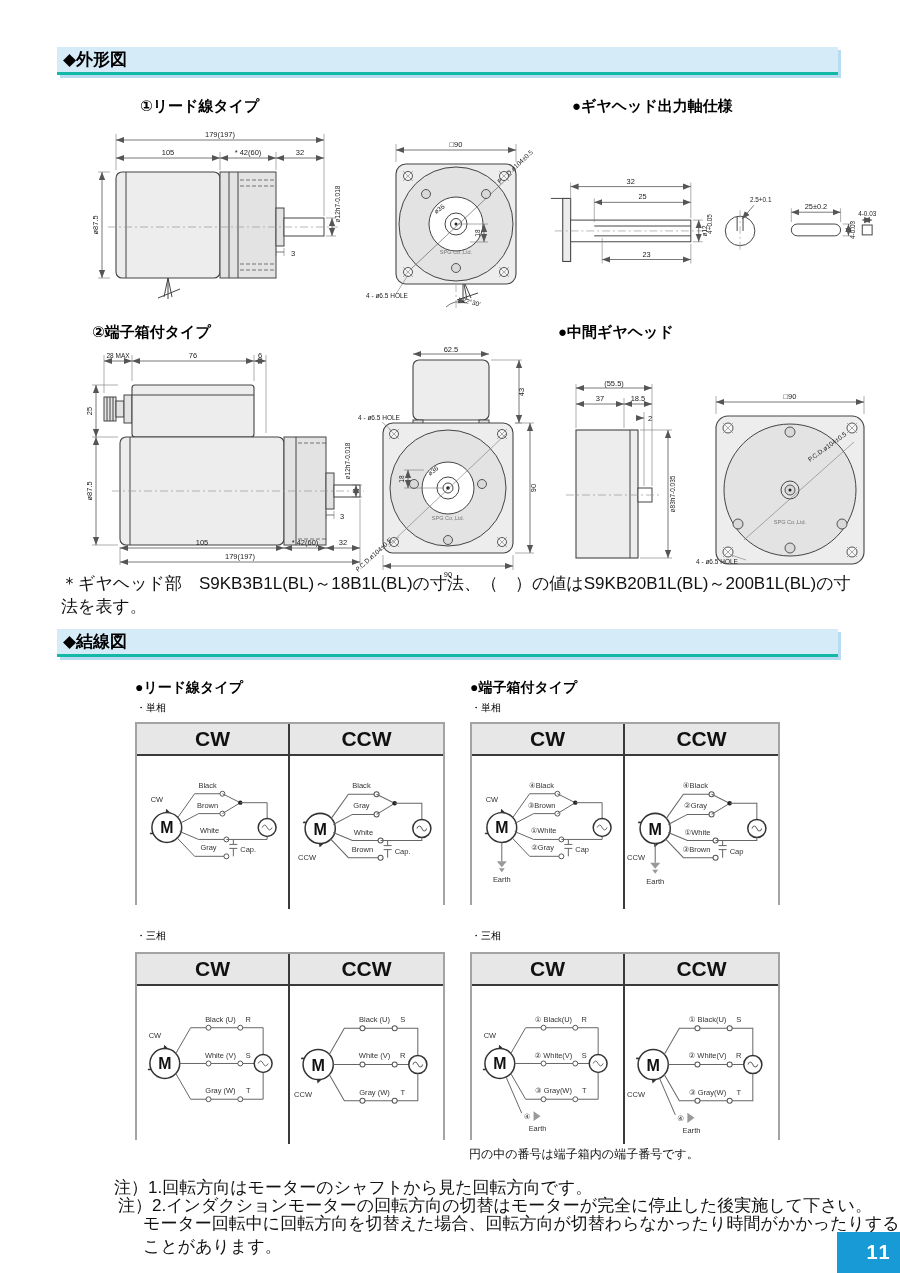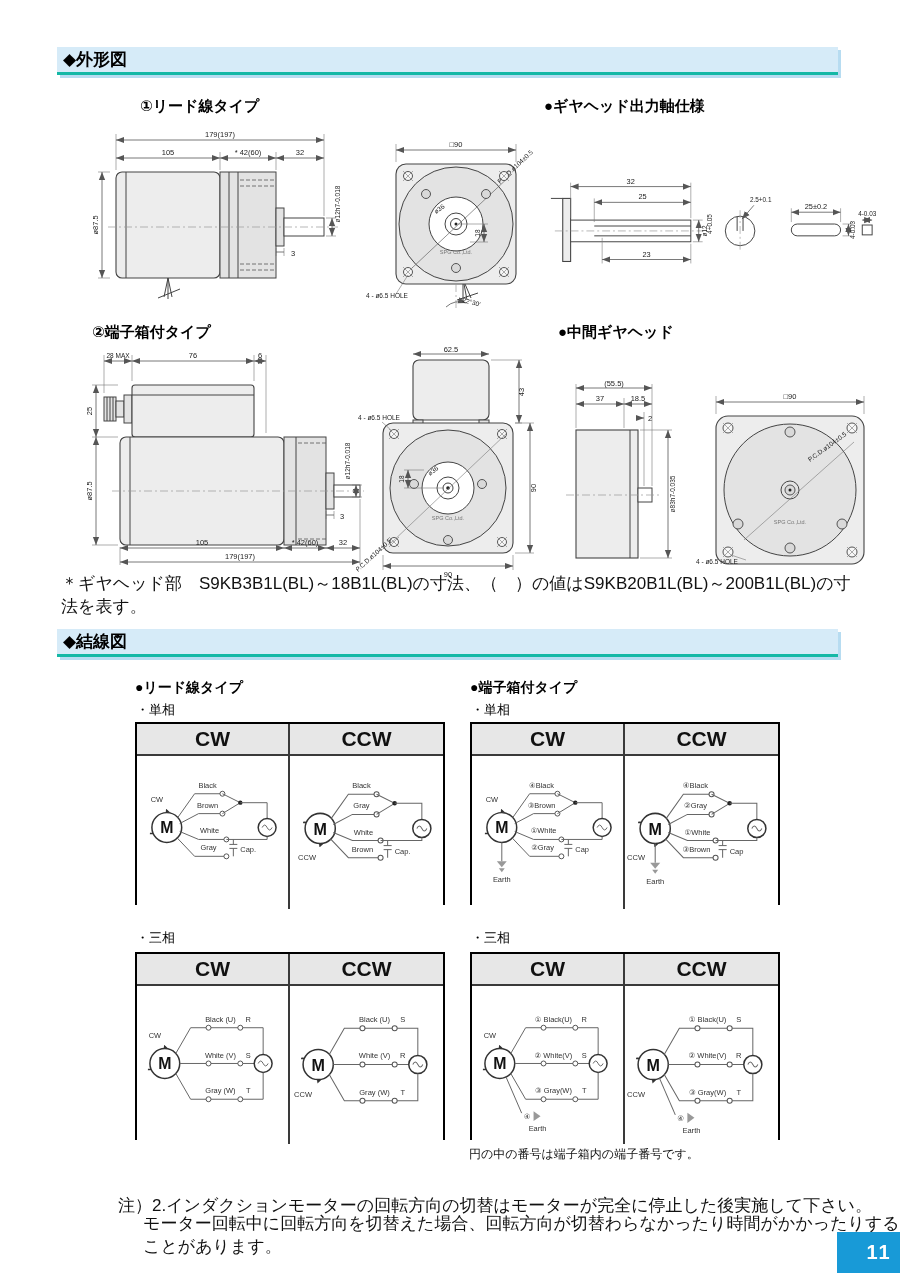--- a/index.html
+++ b/index.html
@@ -3,21 +3,21 @@
 <meta charset="utf-8">
 <style>
   html,body{margin:0;padding:0;background:#fff;}
   .page{position:relative;width:900px;height:1273px;background:#ffffff;overflow:hidden;
         font-family:"Liberation Sans","DejaVu Sans",sans-serif;color:#111;}
   .banner{position:absolute;left:57px;width:781px;height:25px;background:#d6ebf8;
           border-bottom:3px solid #14b8a6;box-shadow:3px 3px 0 #b7dcf1;}
   .banner .bt{font-weight:bold;font-size:17px;line-height:25px;padding-left:6px;color:#000;}
   .h2{position:absolute;font-weight:bold;font-size:15px;color:#000;}
   .h3{position:absolute;font-weight:bold;font-size:14px;color:#000;}
-  .sub{position:absolute;font-size:13px;color:#000;}
+  .sub{position:absolute;font-size:10px;color:#000;}
   .note{position:absolute;font-size:17px;color:#111;}
   .smallnote{position:absolute;font-size:12px;color:#111;}
   .pagenum{position:absolute;left:837px;top:1232px;width:84px;height:41px;background:#189ad7;
            color:#fff;font-weight:bold;font-size:20px;display:flex;align-items:center;justify-content:center;letter-spacing:2px;}
   .draw{position:absolute;}
   .draw svg{display:block;width:100%;height:100%;}
   
   .part{fill:#ededed;stroke:#444;stroke-width:1.1;}
   .part2{fill:#e3e3e3;stroke:#444;stroke-width:1;}
   .white{fill:#ffffff;stroke:#444;stroke-width:1;}
@@ -25,21 +25,21 @@
   .pld{stroke:#555;stroke-width:0.8;fill:none;stroke-dasharray:4,2;}
   .dim{stroke:#555;stroke-width:0.8;fill:none;}
   .ext{stroke:#777;stroke-width:0.6;fill:none;}
   .cl{stroke:#999;stroke-width:0.7;fill:none;stroke-dasharray:8,3,2,3;}
   .dt{font-size:7.5px;fill:#222;}
   .dts{font-size:6.5px;fill:#222;}
   .brand{font-size:5.5px;fill:#777;}
   .hole{fill:#f7f7f7;stroke:#444;stroke-width:0.9;}
   .screw{fill:#d9d9d9;stroke:#444;stroke-width:0.9;}
   
-  .wtable{position:absolute;border:2px solid #000000;background:#fff;display:grid;
+  .wtable{position:absolute;border:2px solid #a3a3a3;background:#fff;display:grid;
           grid-template-columns:1fr 1fr;box-sizing:border-box;text-align:center;}
   .wth{background:#e7e7e7;border-bottom:2px solid #3a3a3a;display:flex;align-items:center;
        justify-content:center;font-weight:bold;font-size:21px;color:#111;height:30px;}
   .wth.l{border-right:2px solid #3a3a3a;}
   .wcell{background:#fff;}
   .wcell.l{border-right:2px solid #3a3a3a;}
   .ww{stroke:#666;stroke-width:1;fill:none;}
   .wt{font-size:7.5px;fill:#333;}
   .term{fill:#fff;stroke:#555;stroke-width:1;}
   .dot{fill:#222;stroke:none;}
@@ -62,21 +62,21 @@
           <path d="M0,0 L10,5 L0,10 z" fill="#333"></path>
         </marker>
     </defs>
   </svg>
 
   <div class="banner" style="top:47px;">
     <div class="bt">◆外形図</div>
   </div>
 
   <div class="h2" style="left:96px;top:97px;margin-left:44px;">①リード線タイプ</div>
-  <div class="h2" style="left:544px;top:97px;">●ギヤヘッド出力軸仕様</div>
+  <div class="h2" style="left:572px;top:97px;">●ギヤヘッド出力軸仕様</div>
 
   <div class="draw" style="left:88px;top:126px;width:275px;height:190px;">
     <svg viewBox="0 0 275 190" preserveAspectRatio="xMidYMid meet">
       <line class="ext" x1="28" y1="44" x2="28" y2="8"></line>
         <line class="ext" x1="132" y1="44" x2="132" y2="26"></line>
       <line class="ext" x1="188" y1="44" x2="188" y2="26"></line>
         <line class="ext" x1="236" y1="90" x2="236" y2="8"></line>
       <line class="dim" x1="28" y1="14" x2="236" y2="14" marker-start="url(#darr)" marker-end="url(#darr)"></line>
       <text class="dt" x="132" y="11" text-anchor="middle">179(197)</text>
       <line class="dim" x1="28" y1="32" x2="132" y2="32" marker-start="url(#darr)" marker-end="url(#darr)"></line>
@@ -669,18 +669,19 @@
         <line class="ww" x1="34" y1="91" x2="50" y2="128"></line>
         <text class="wt" x="52" y="134">④</text>
         <polygon class="gnd" points="62,126 62,136 69,131"></polygon>
         <text class="wt" x="66" y="146" text-anchor="middle">Earth</text>
       </svg>
     </div>
   </div>
 
   <div class="smallnote" style="left:469px;top:1146px;">円の中の番号は端子箱内の端子番号です。</div>
 
+  <div class="note" style="left:114px;top:1176px;">注）1.回転方向はモーターのシャフトから見た回転方向です。</div>
   <div class="note" style="left:118px;top:1194px;">注）2.インダクションモーターの回転方向の切替はモーターが完全に停止した後実施して下さい。</div>
   <div class="note" style="left:143px;top:1212px;">モーター回転中に回転方向を切替えた場合、回転方向が切替わらなかったり時間がかかったりすることがあります。</div>
 
   <div class="pagenum">11</div>
 
 </div>
 
 </body></html>

